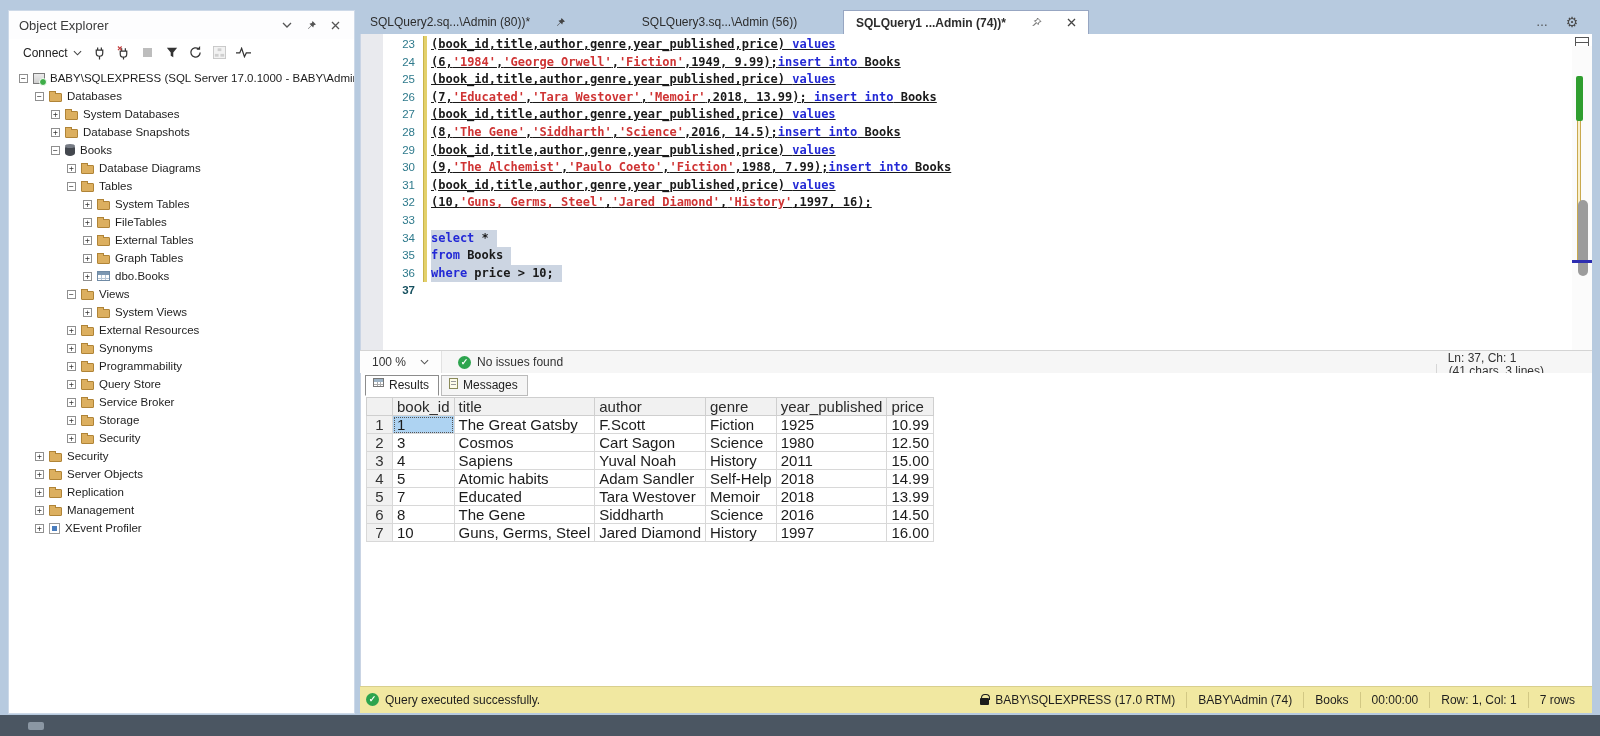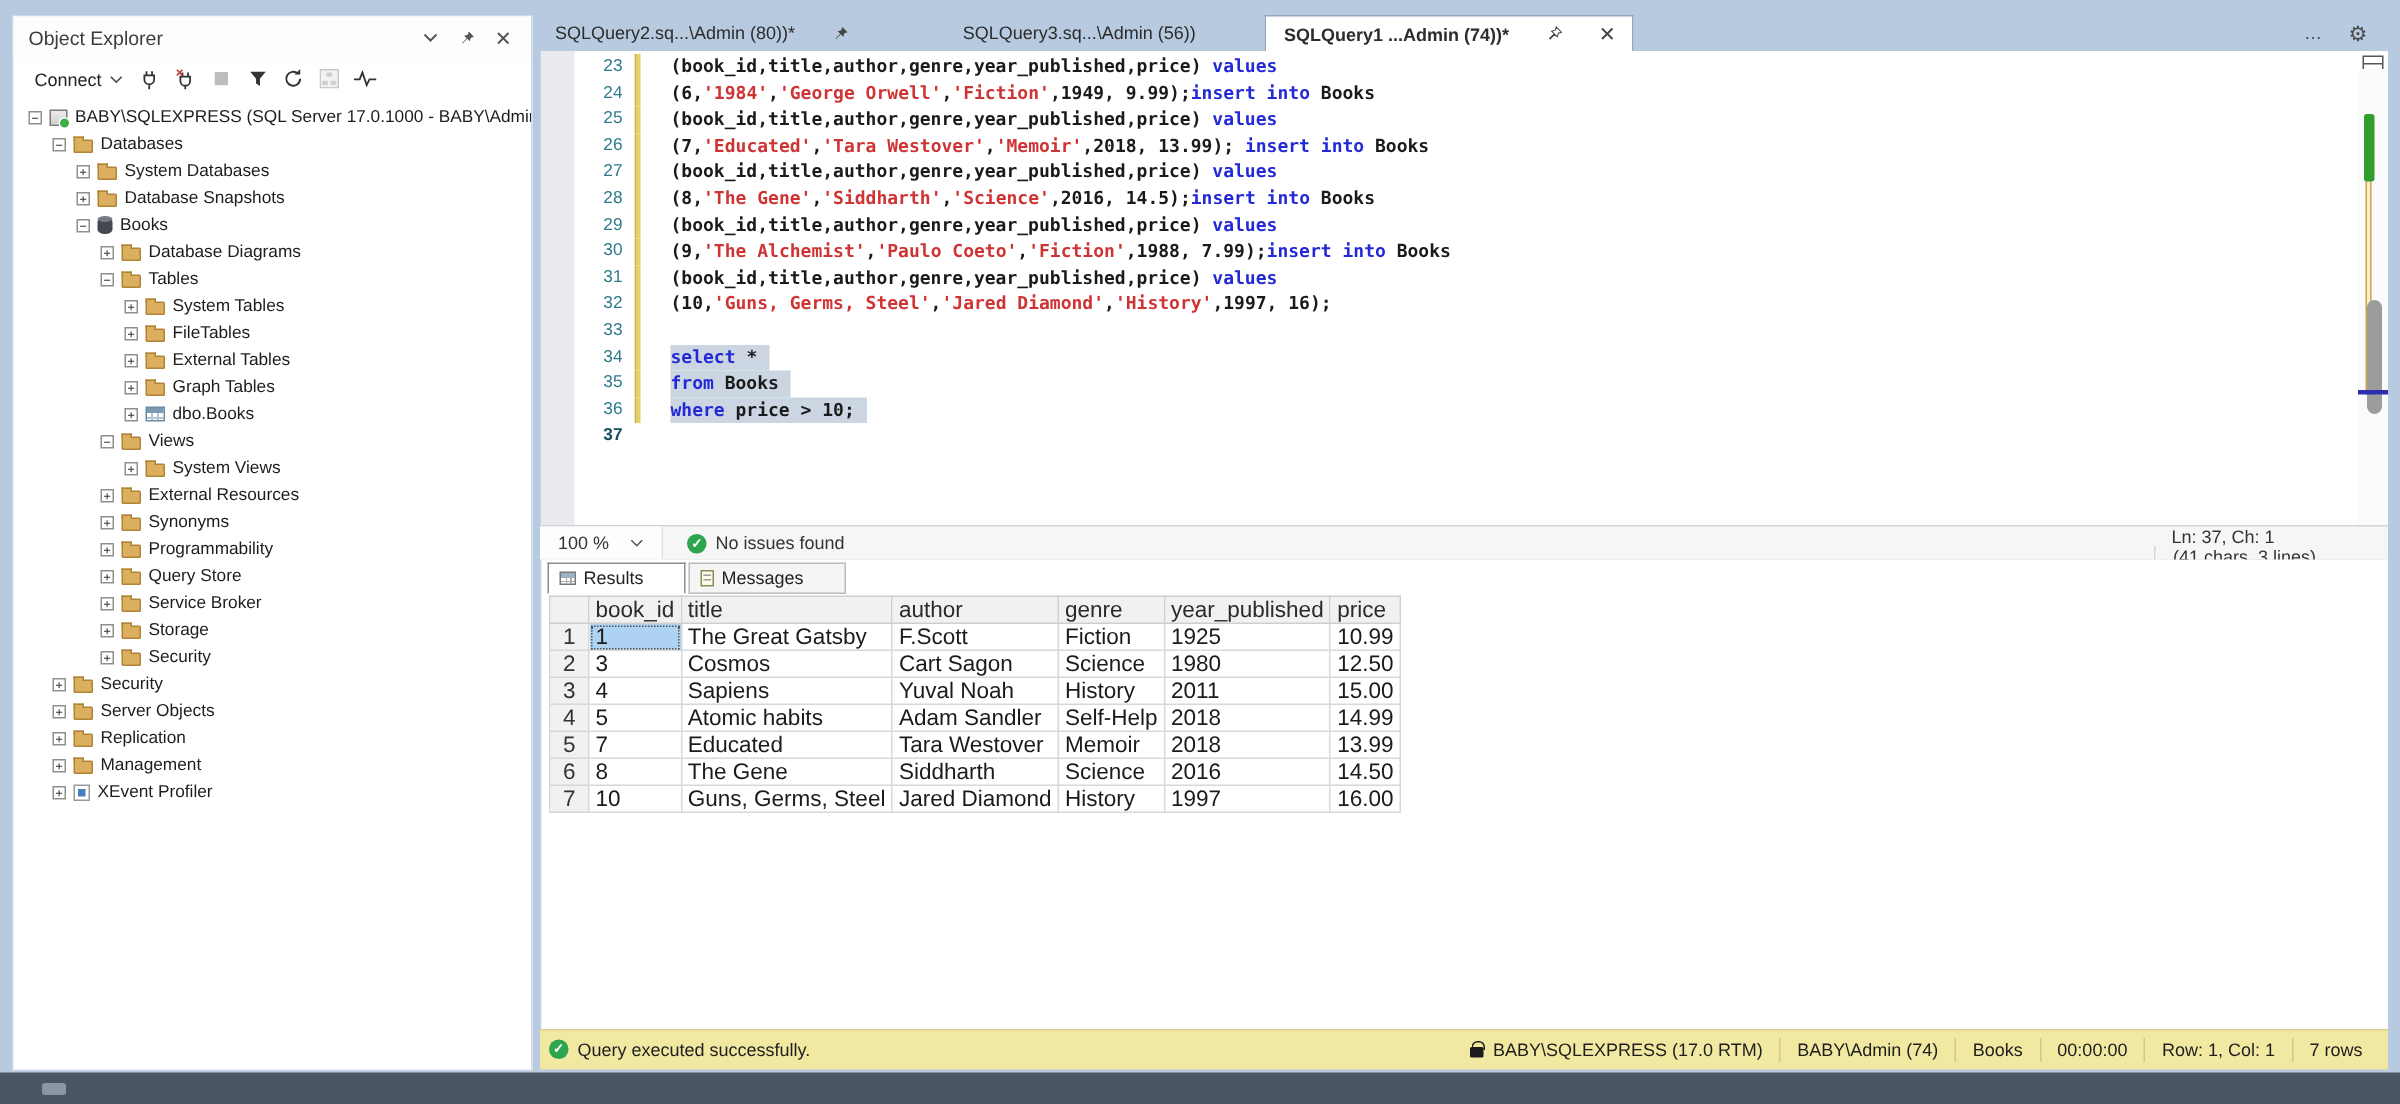--- a/index.html
+++ b/index.html
@@ -48,21 +48,21 @@
 
   
   .editor{position:absolute;left:360px;top:34px;width:1232px;height:316px;background:#fff;border-left:1px solid #c9d4e4;}
   .bp-strip{position:absolute;left:0;top:0;width:22px;height:100%;background:#e9eaee;}
   .code-rows{position:absolute;left:0;top:2px;right:22px;}
   .code-row{display:flex;height:17.6px;}
   .ln{width:40px;flex:none;text-align:right;padding-right:8px;color:#2e7a8c;font-size:11.5px;line-height:17.6px;margin-left:22px;}
   .ln.cur{color:#16505f;font-weight:bold;}
   .chg{width:4px;flex:none;}
   .chg.on{background:var(--change-bar);box-shadow:inset 1px 0 0 #c9b44a;}
-  .codetxt{margin-left:20px;font:bold 12px/17.6px "DejaVu Sans Mono",monospace;white-space:pre;color:var(--plain);}
+  .codetxt{margin-left:4px;font:bold 12px/17.6px "DejaVu Sans Mono",monospace;white-space:pre;color:var(--plain);text-decoration:underline;}
   .codetxt .selbg{background:var(--selection);padding-right:8px;display:inline-block;}
   .tok-k{color:var(--keyword);} .tok-s{color:var(--string);} .tok-p{color:var(--plain);}
   .vscroll{position:absolute;right:0;top:12px;width:20px;height:304px;background:#fbfbfb;}
   .ann-track{position:absolute;left:5px;top:45px;width:4px;height:172px;background:#f9efcb;border:1px solid #c9a94e;}
   .ann-green{position:absolute;left:4px;top:30px;width:7px;height:45px;background:#2f9e2f;border-radius:2px;}
   .thumb{position:absolute;left:6px;top:154px;width:10px;height:76px;background:#9c9c9c;border-radius:5px;}
   .cur-mark{position:absolute;left:0;right:0;top:214px;height:3px;background:#2d2db0;}
   .spliticon{position:absolute;right:3px;top:3px;width:14px;height:11px;border:1px solid #555;}
   .spliticon::before{content:"";position:absolute;left:0;right:0;top:4px;border-top:1px solid #555;}
 
@@ -74,21 +74,21 @@
   .chk{width:13px;height:13px;border-radius:50%;background:var(--success-green);color:#fff;
     font-size:9px;line-height:13px;text-align:center;font-weight:bold;flex:none;}
   .chk::before{content:"✓";}
   .ed-status .right{margin-left:auto;display:flex;align-items:flex-start;height:100%;margin-right:36px;flex-direction:column;}
   .seg{padding:0 12px;display:flex;align-items:center;height:60%;border-left:1px solid #d6d6d6;}
   .seg:first-child{border-left:none;}
 
   
   .results{position:absolute;left:360px;top:373px;width:1232px;height:313px;background:#fff;border-left:1px solid #c9d4e4;}
   .res-tabs{display:flex;align-items:flex-end;height:23px;padding-left:4px;gap:2px;}
-  .rtab{display:flex;align-items:center;gap:5px;font-size:12px;color:#222;padding:2px 27px 3px 7px;border:1px solid #bbb;background:#f5f5f5;}
+  .rtab{display:flex;gap:5px;font-size:12px;color:#222;padding:2px 9px 3px 7px;border:1px solid #bbb;background:#f5f5f5;}
   .rtab.active{background:#fff;border-color:#8c8c8c;border-bottom-color:#fff;}
   .gridicon{width:11px;height:9px;border:1px solid #777;background:
      linear-gradient(to bottom,#9db3c6 0 3px,transparent 3px),
      linear-gradient(to right,transparent 0 3px,#aaa 3px 4px,transparent 4px 6px,#aaa 6px 7px,transparent 7px),
      linear-gradient(to bottom,transparent 0 5px,#aaa 5px 6px,transparent 6px),#fff;}
   .msgicon{position:relative;width:9px;height:11px;border:1px solid #8a8a5a;background:#fdfbe8;}
   .msgicon::before{content:"";position:absolute;left:1px;top:2px;width:5px;height:1px;background:#999;box-shadow:0 3px 0 #999;}
   .grid{border-collapse:collapse;margin:1px 0 0 5px;font-size:15px;color:#1b1b1b;table-layout:fixed;}
   .grid th,.grid td{border:1px solid #cfcfcf;padding:0 4px;height:15px;font-weight:normal;text-align:left;overflow:hidden;white-space:nowrap;}
   .grid th{background:#f1f1f1;color:#2a2a2a;}

